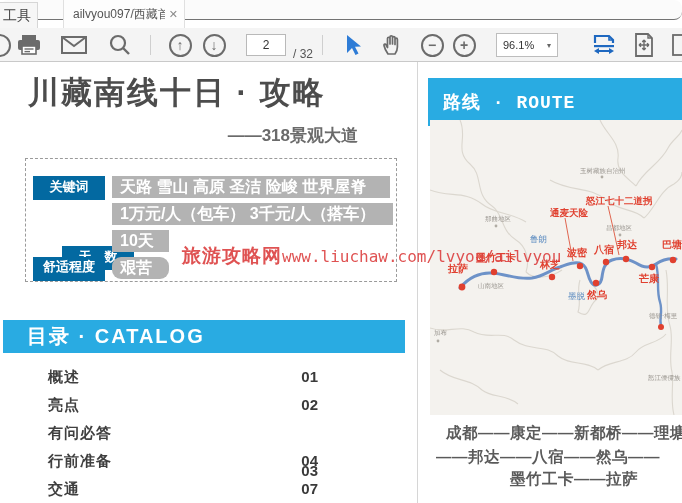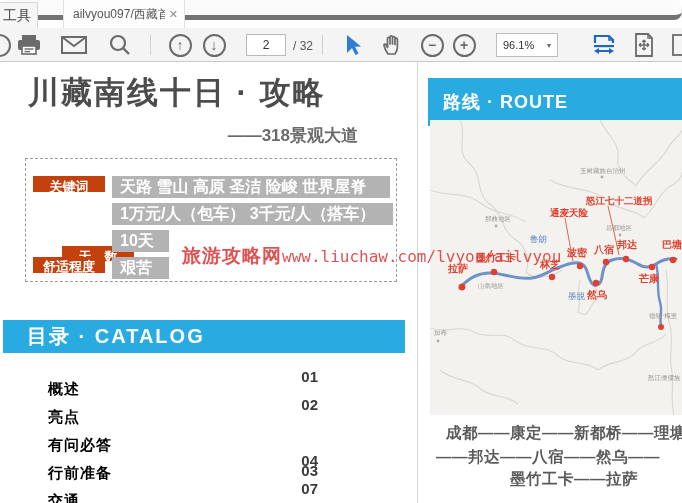--- a/index.html
+++ b/index.html
@@ -1,70 +1,70 @@
 <!DOCTYPE html>
 <html><head>
 <meta charset="utf-8">
 <style>
   html,body{margin:0;padding:0;background:#888;}
   *{box-sizing:border-box;}
   .app{position:relative;width:682px;height:503px;overflow:hidden;background:#fff;
        font-family:"Liberation Sans","DejaVu Sans",sans-serif;}
   
   .tabbar{position:absolute;left:0;top:0;width:682px;height:20px;background:#fbfbfb;
-          border-bottom:5px solid #737373;border-radius:8px;}
+          border-bottom:1px solid #737373;border-radius:8px;}
   .tools-tab{position:absolute;left:-22px;top:2px;width:60px;height:27px;border:1px solid #d6d6d6;
              background:#f6f6f6;color:#444;font-size:14px;line-height:25px;text-align:right;
              padding-right:6px;}
   .doc-tab{position:absolute;left:63px;top:0;width:122px;height:28px;border-left:1px solid #e0e0e0;
            border-right:1px solid #e0e0e0;background:#fdfdfd;display:flex;align-items:center;
            padding:0 6px 0 9px;}
   .doc-tab .tab-label{font-size:12px;color:#555;white-space:nowrap;overflow:hidden;flex:1;}
   .doc-tab .tab-close{font-size:11px;color:#8a8a8a;margin-left:4px;cursor:default;}
   
   .toolbar{position:absolute;left:0;top:28px;width:682px;height:34px;background:#f4f4f4;
            border-bottom:1px solid #c9c9c9;}
   .tb{position:absolute;top:5px;height:24px;display:flex;align-items:center;justify-content:center;}
   .sep{position:absolute;top:7px;width:1px;height:20px;background:#cfcfcf;}
   .circle-icon{width:23px;height:23px;border:2px solid #6b6b6b;border-radius:50%;
                color:#6b6b6b;font-size:14px;font-weight:bold;display:flex;align-items:center;
                justify-content:center;line-height:1;}
   .page-input{position:absolute;left:246px;top:6px;width:40px;height:22px;border:1px solid #b9b9b9;
               background:#fff;text-align:center;font-size:12px;color:#333;padding:0;
               font-family:"Liberation Sans",sans-serif;}
-  .page-total{position:absolute;left:293px;top:11px;font-size:12px;color:#555;}
+  .page-total{position:absolute;left:293px;top:19px;font-size:12px;color:#555;}
   .zoom-box{position:absolute;left:496px;top:5px;width:62px;height:24px;border:1px solid #bdbdbd;
             background:#fff;display:flex;align-items:center;justify-content:space-between;
             padding:0 6px;font-size:11px;color:#333;}
   .zoom-caret{font-size:8px;color:#666;}
   
   .doc{position:absolute;left:0;top:62px;width:682px;height:441px;background:#ffffff;overflow:hidden;}
   .col-divider{position:absolute;left:417px;top:0;width:1px;height:441px;background:#d6d6d6;}
   .page-title{position:absolute;left:28px;top:10px;font-size:31px;font-weight:bold;color:#4c4c4c;
               letter-spacing:2px;white-space:nowrap;}
   .page-subtitle{position:absolute;left:0;top:62px;width:358px;text-align:right;font-size:17px;
                  font-weight:bold;color:#6a6a6a;white-space:nowrap;}
   .dashed-box{position:absolute;left:25px;top:96px;width:372px;height:124px;border:1px dashed #9a9a9a;}
-  .info-row-label{position:absolute;left:33px;width:72px;height:16px;background:#c2410c;color:#fff;
+  .info-row-label{position:absolute;left:33px;width:72px;height:24px;background:#0369a1;color:#fff;
                   font-size:13px;font-weight:bold;text-align:center;line-height:22px;white-space:nowrap;}
   .info-row-value{position:absolute;left:112px;height:22px;background:#B3B3B3;color:#fff;
                   font-size:16px;font-weight:bold;line-height:22px;padding-left:8px;white-space:nowrap;
                   overflow:hidden;}
   .watermark{position:absolute;left:182px;top:181px;z-index:6;white-space:nowrap;
              color:rgba(219,63,63,0.9);font-weight:bold;}
   .watermark .wm-cn{font-size:19px;letter-spacing:1px;}
   .watermark .wm-url{font-size:16px;font-family:"DejaVu Sans Mono",monospace;font-weight:normal;}
   .banner{position:absolute;background:#29ABE2;color:#fff;font-weight:bold;display:flex;
           align-items:center;}
   .catalog-banner{left:3px;top:258px;width:402px;height:33px;font-size:20px;letter-spacing:2px;
                   padding-left:24px;}
   .route-banner{left:428px;top:16px;width:254px;height:48px;font-size:18px;letter-spacing:1px;
-                padding-left:15px;}
-  .catalog-item-label{position:absolute;left:48px;font-size:15px;font-weight:bold;color:#000000;
-                      letter-spacing:1px;white-space:nowrap;margin-top:12px;}
+                padding-left:15px;font-family:Liberation Mono, monospace;}
+  .catalog-item-label{position:absolute;left:48px;font-size:15px;font-weight:bold;color:#404040;
+                      letter-spacing:1px;white-space:nowrap;}
   .catalog-item-page{position:absolute;left:285px;width:33px;text-align:right;font-size:15px;
                      font-weight:bold;color:#3a3a3a;}
   .route-map{position:absolute;left:430px;top:58px;width:252px;height:295px;}
   .route-line-text{position:absolute;font-size:15.5px;font-weight:bold;color:#5a5a5a;
                    white-space:nowrap;letter-spacing:0.5px;}
 </style>
 </head>
 <body>
 
 <div class="app">
@@ -170,21 +170,21 @@
 
     <div class="info-row-label" style="top:114px;">关键词</div>
     <div class="info-row-value" style="top:114px;width:278px;">天路 雪山 高原 圣洁 险峻 世界屋脊</div>
 
     <div class="info-row-value" style="top:141px;width:281px;">1万元/人（包车） 3千元/人（搭车）</div>
 
     <div class="info-row-label" style="top:184px;margin-left:29px;">天　数</div>
     <div class="info-row-value" style="top:168px;width:57px;">10天</div>
 
     <div class="info-row-label" style="top:195px;font-family:Liberation Mono, monospace;">舒适程度</div>
-    <div class="info-row-value" style="top:195px;width:57px;">艰苦</div>
+    <div class="info-row-value" style="top:195px;width:57px;border-radius:9px;">艰苦</div>
 
     <div class="watermark">
       <span class="wm-cn">旅游攻略网</span><span class="wm-url">www.liuchaw.com/lvyou/ailvyou</span>
     </div>
 
     <div class="banner catalog-banner">目录 · CATALOG</div>
 
     <div class="catalog-item-label" style="top:306px;">概述</div>
     <div class="catalog-item-page" style="top:306px;">01</div>
     <div class="catalog-item-label" style="top:334px;">亮点</div>

